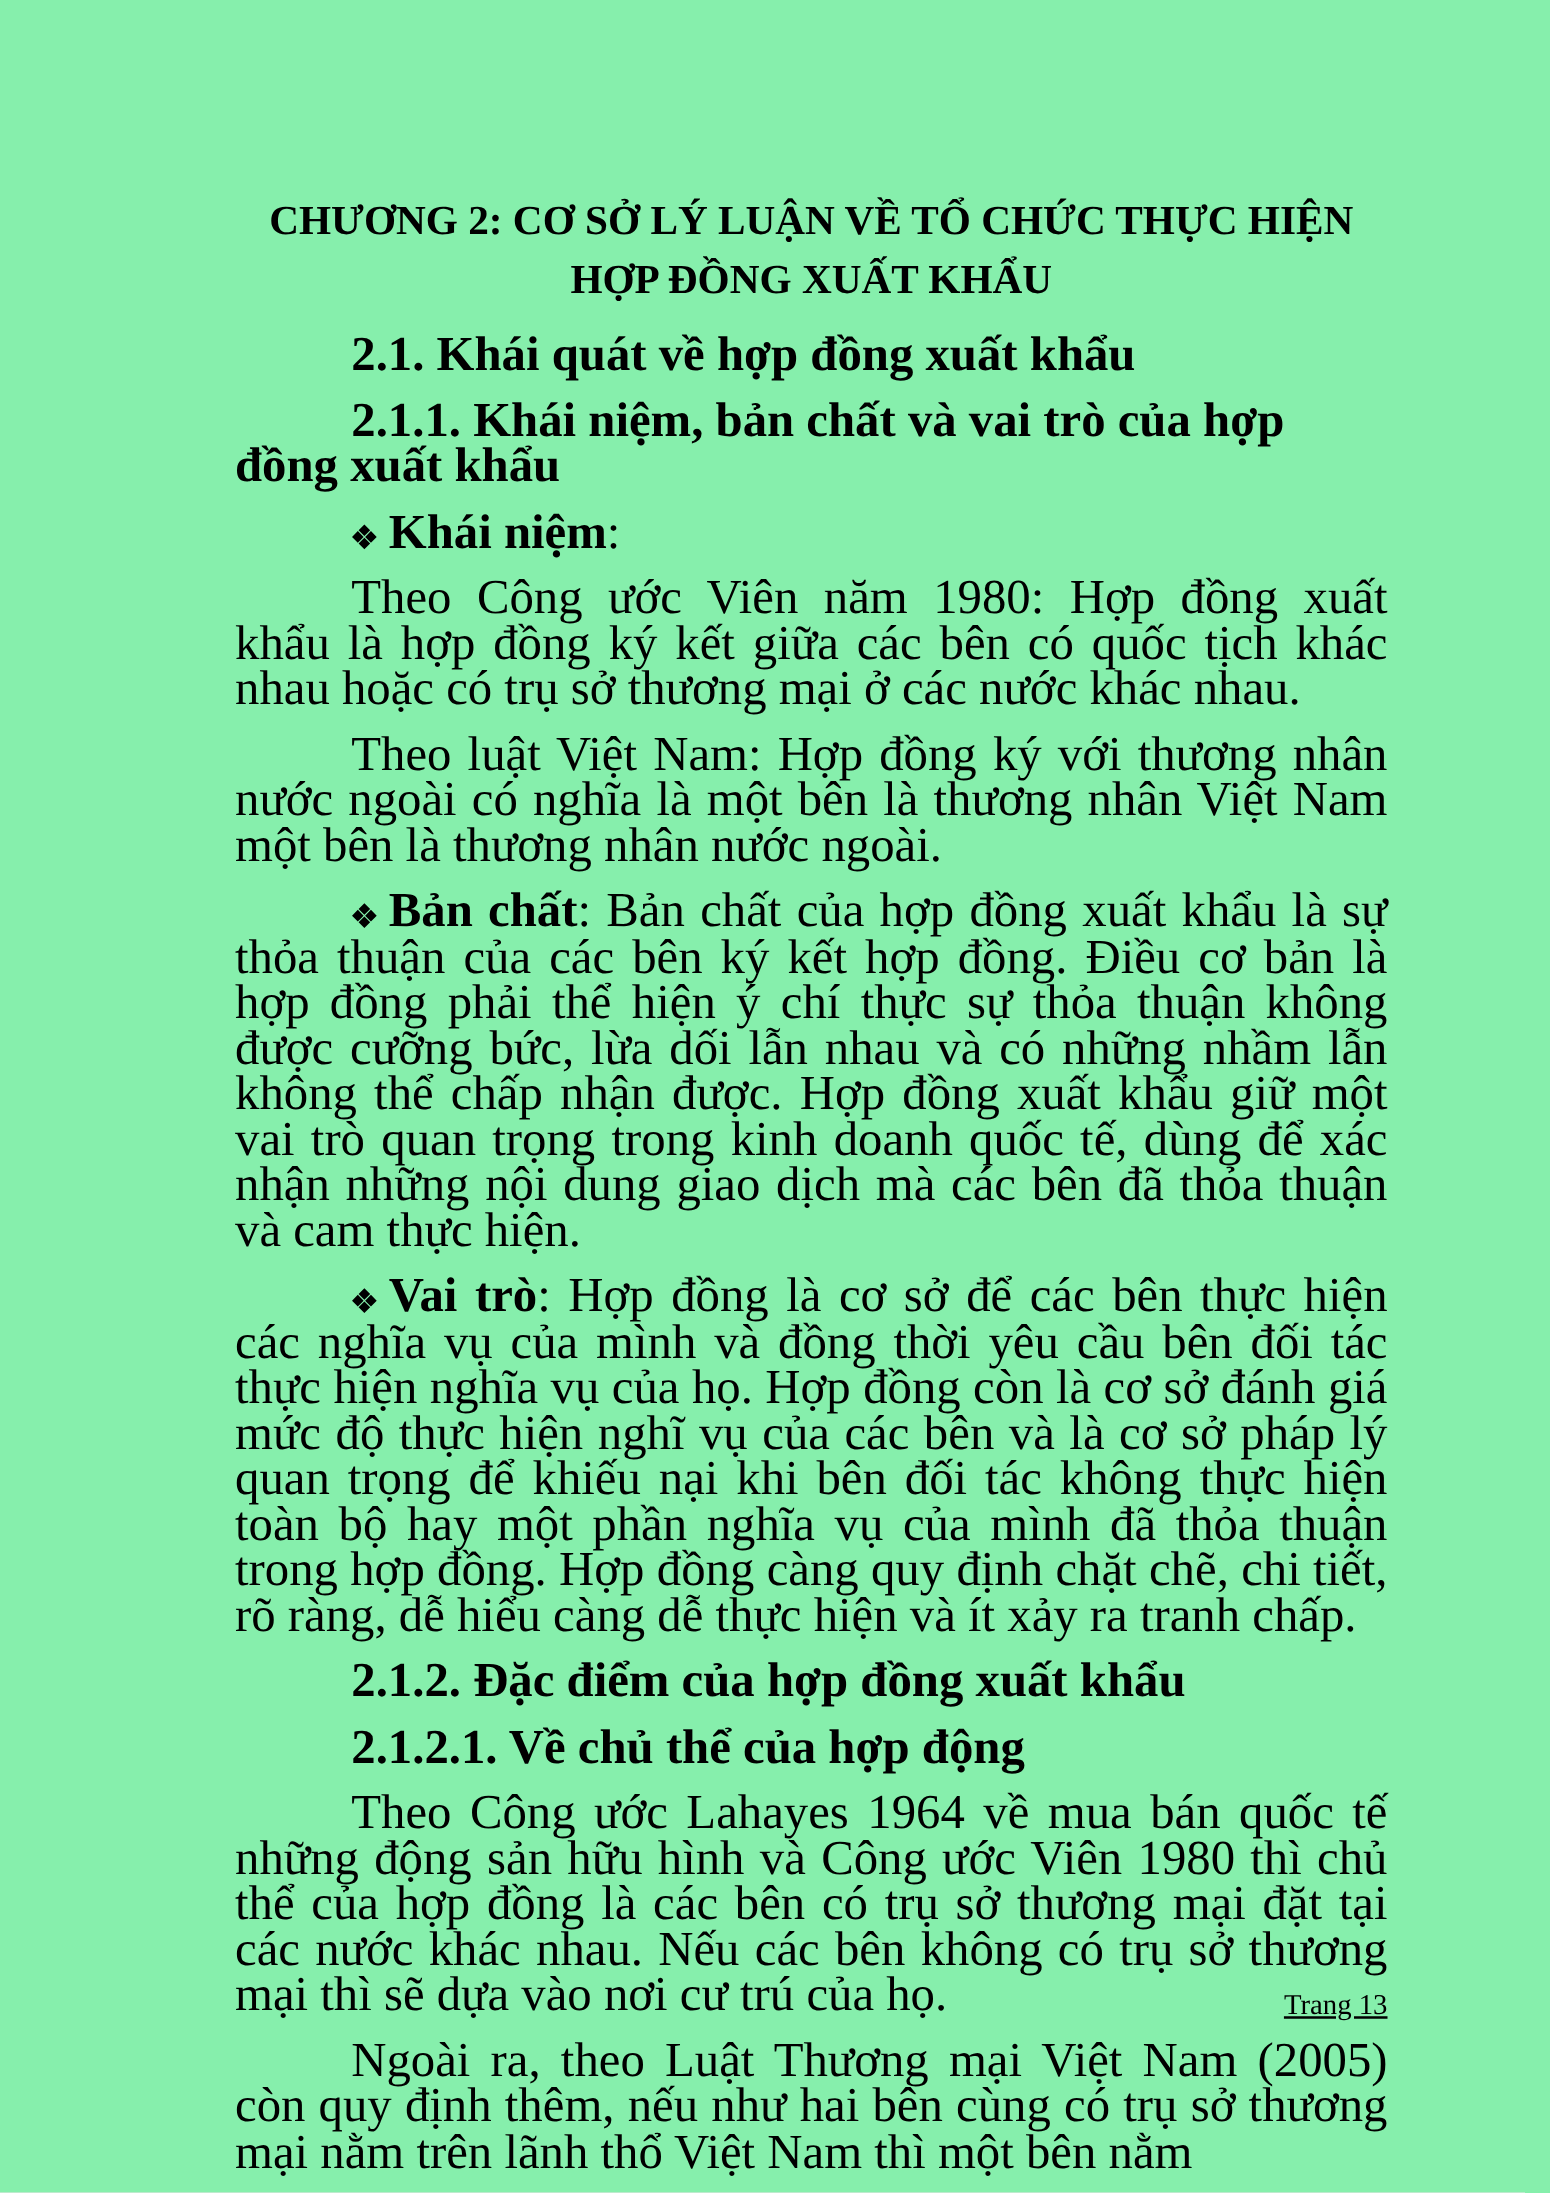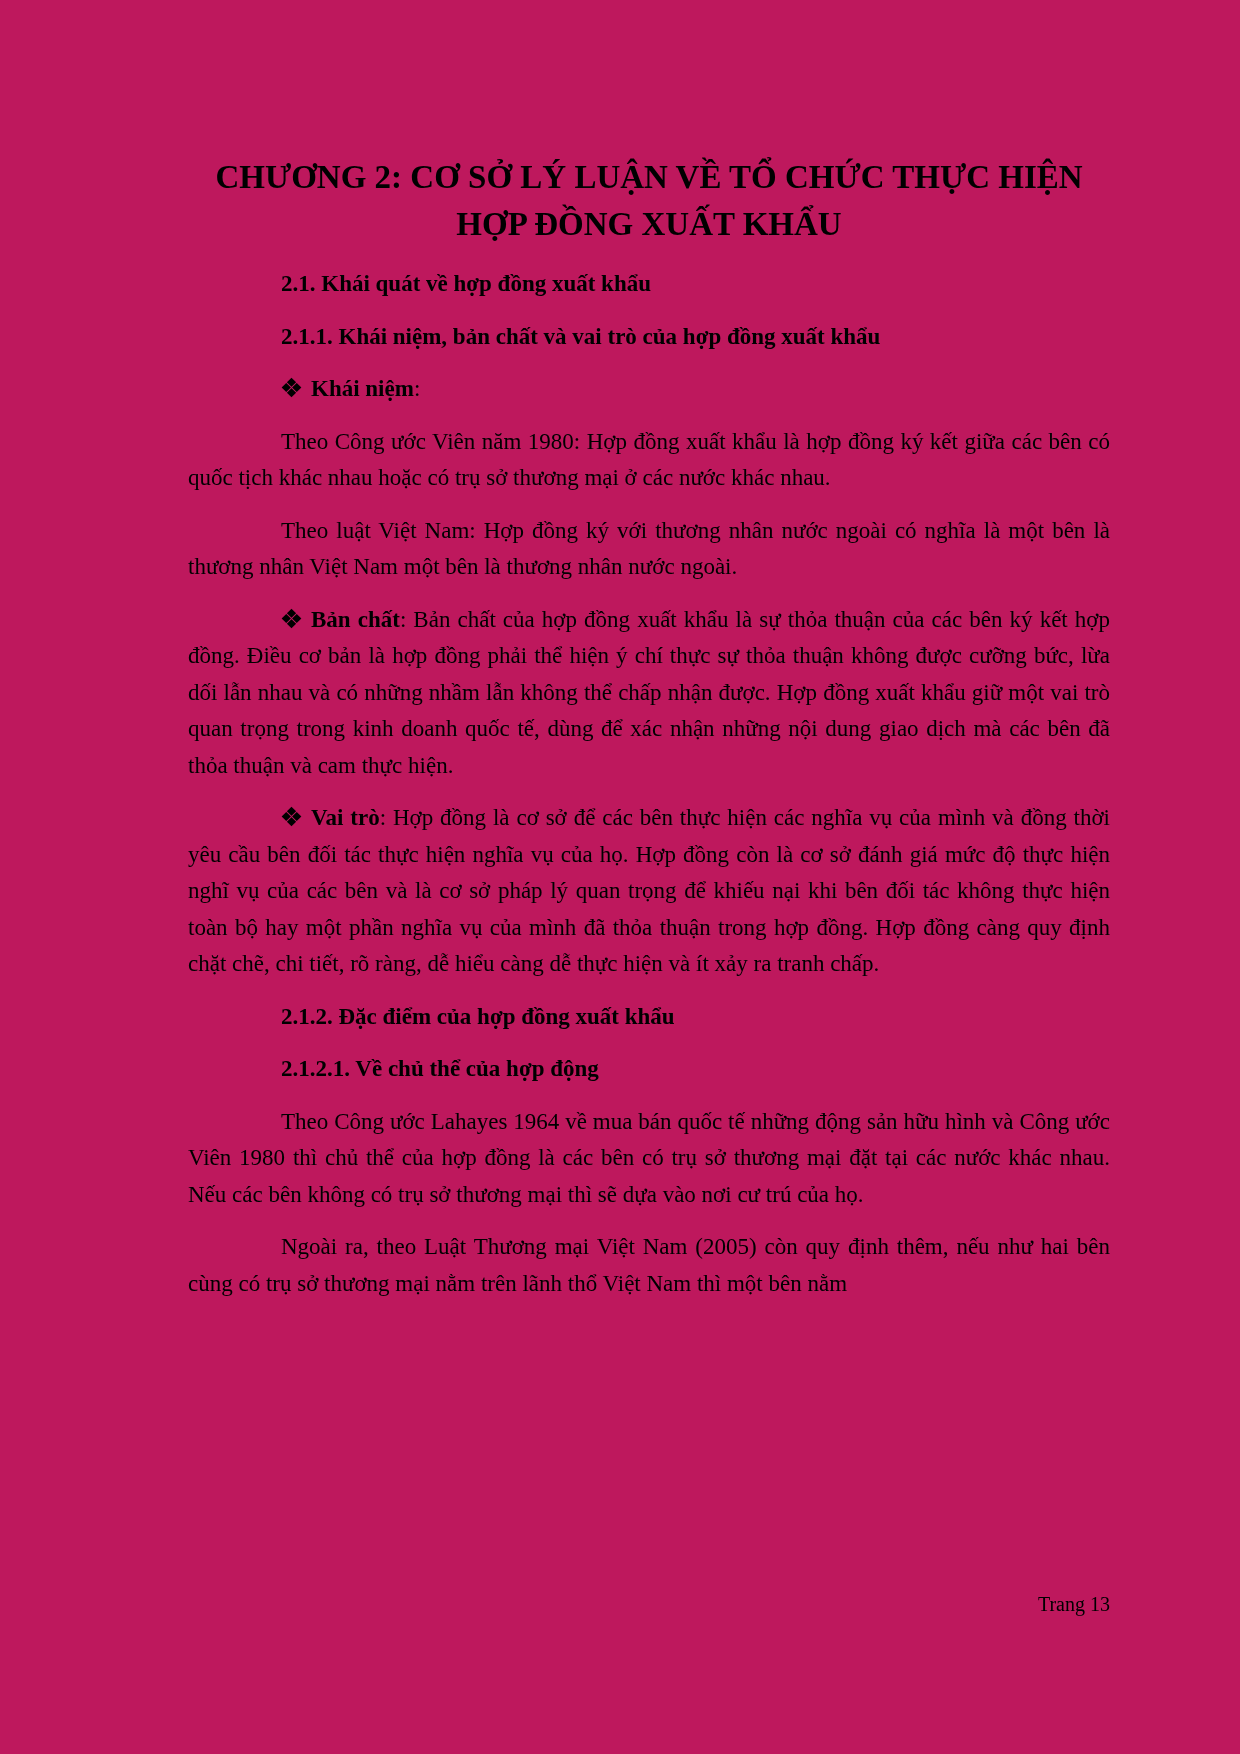--- a/index.html
+++ b/index.html
@@ -1,41 +1,41 @@
 <!DOCTYPE html>
 <html lang="vi"><head>
 <meta charset="utf-8">
 <style>
   html, body { margin: 0; padding: 0; background: #e8e8e8; }
   .page {
     position: relative;
     width: 1240px;
     height: 1754px;
     margin: 0 auto;
-    background: #be185d;
+    background: #86efac;
     color: #000000;
     font-family: "Liberation Serif", "DejaVu Serif", serif;
     overflow: hidden;
   }
   .content {
     position: absolute;
     left: 188px;
     top: 154px;
     width: 922px;
   }
   .chapter-title {
     font-size: 33px;
     line-height: 47px;
     font-weight: bold;
     text-align: center;
     margin: 0 0 18px 0;
   }
   .chapter-title .tline { display: block; }
   .block {
-    font-size: 23px;
+    font-size: 39px;
     line-height: 36.5px;
     margin: 16px 0 0 0;
     text-indent: 93px;
   }
   .heading { font-weight: bold; }
   .para { text-align: justify; }
   .bullet-icon {
     display: inline-block;
     width: 21px;
     height: 21px;
@@ -43,22 +43,23 @@
     vertical-align: -2px;
   }
   .bullet-icon svg { display: block; width: 100%; height: 100%; }
   .lead { font-weight: bold; }
   .page-footer {
     position: absolute;
     left: 188px;
     top: 1586px;
     width: 922px;
     text-align: right;
-    font-size: 20px;
+    font-size: 23px;
     line-height: 36px;
+    text-decoration: underline;
   }
 </style>
 </head>
 <body>
 
 <div class="page">
   <div class="content">
 
     <h1 class="chapter-title">
       <span class="tline">CHƯƠNG 2: CƠ SỞ LÝ LUẬN VỀ TỔ CHỨC THỰC HIỆN</span>

